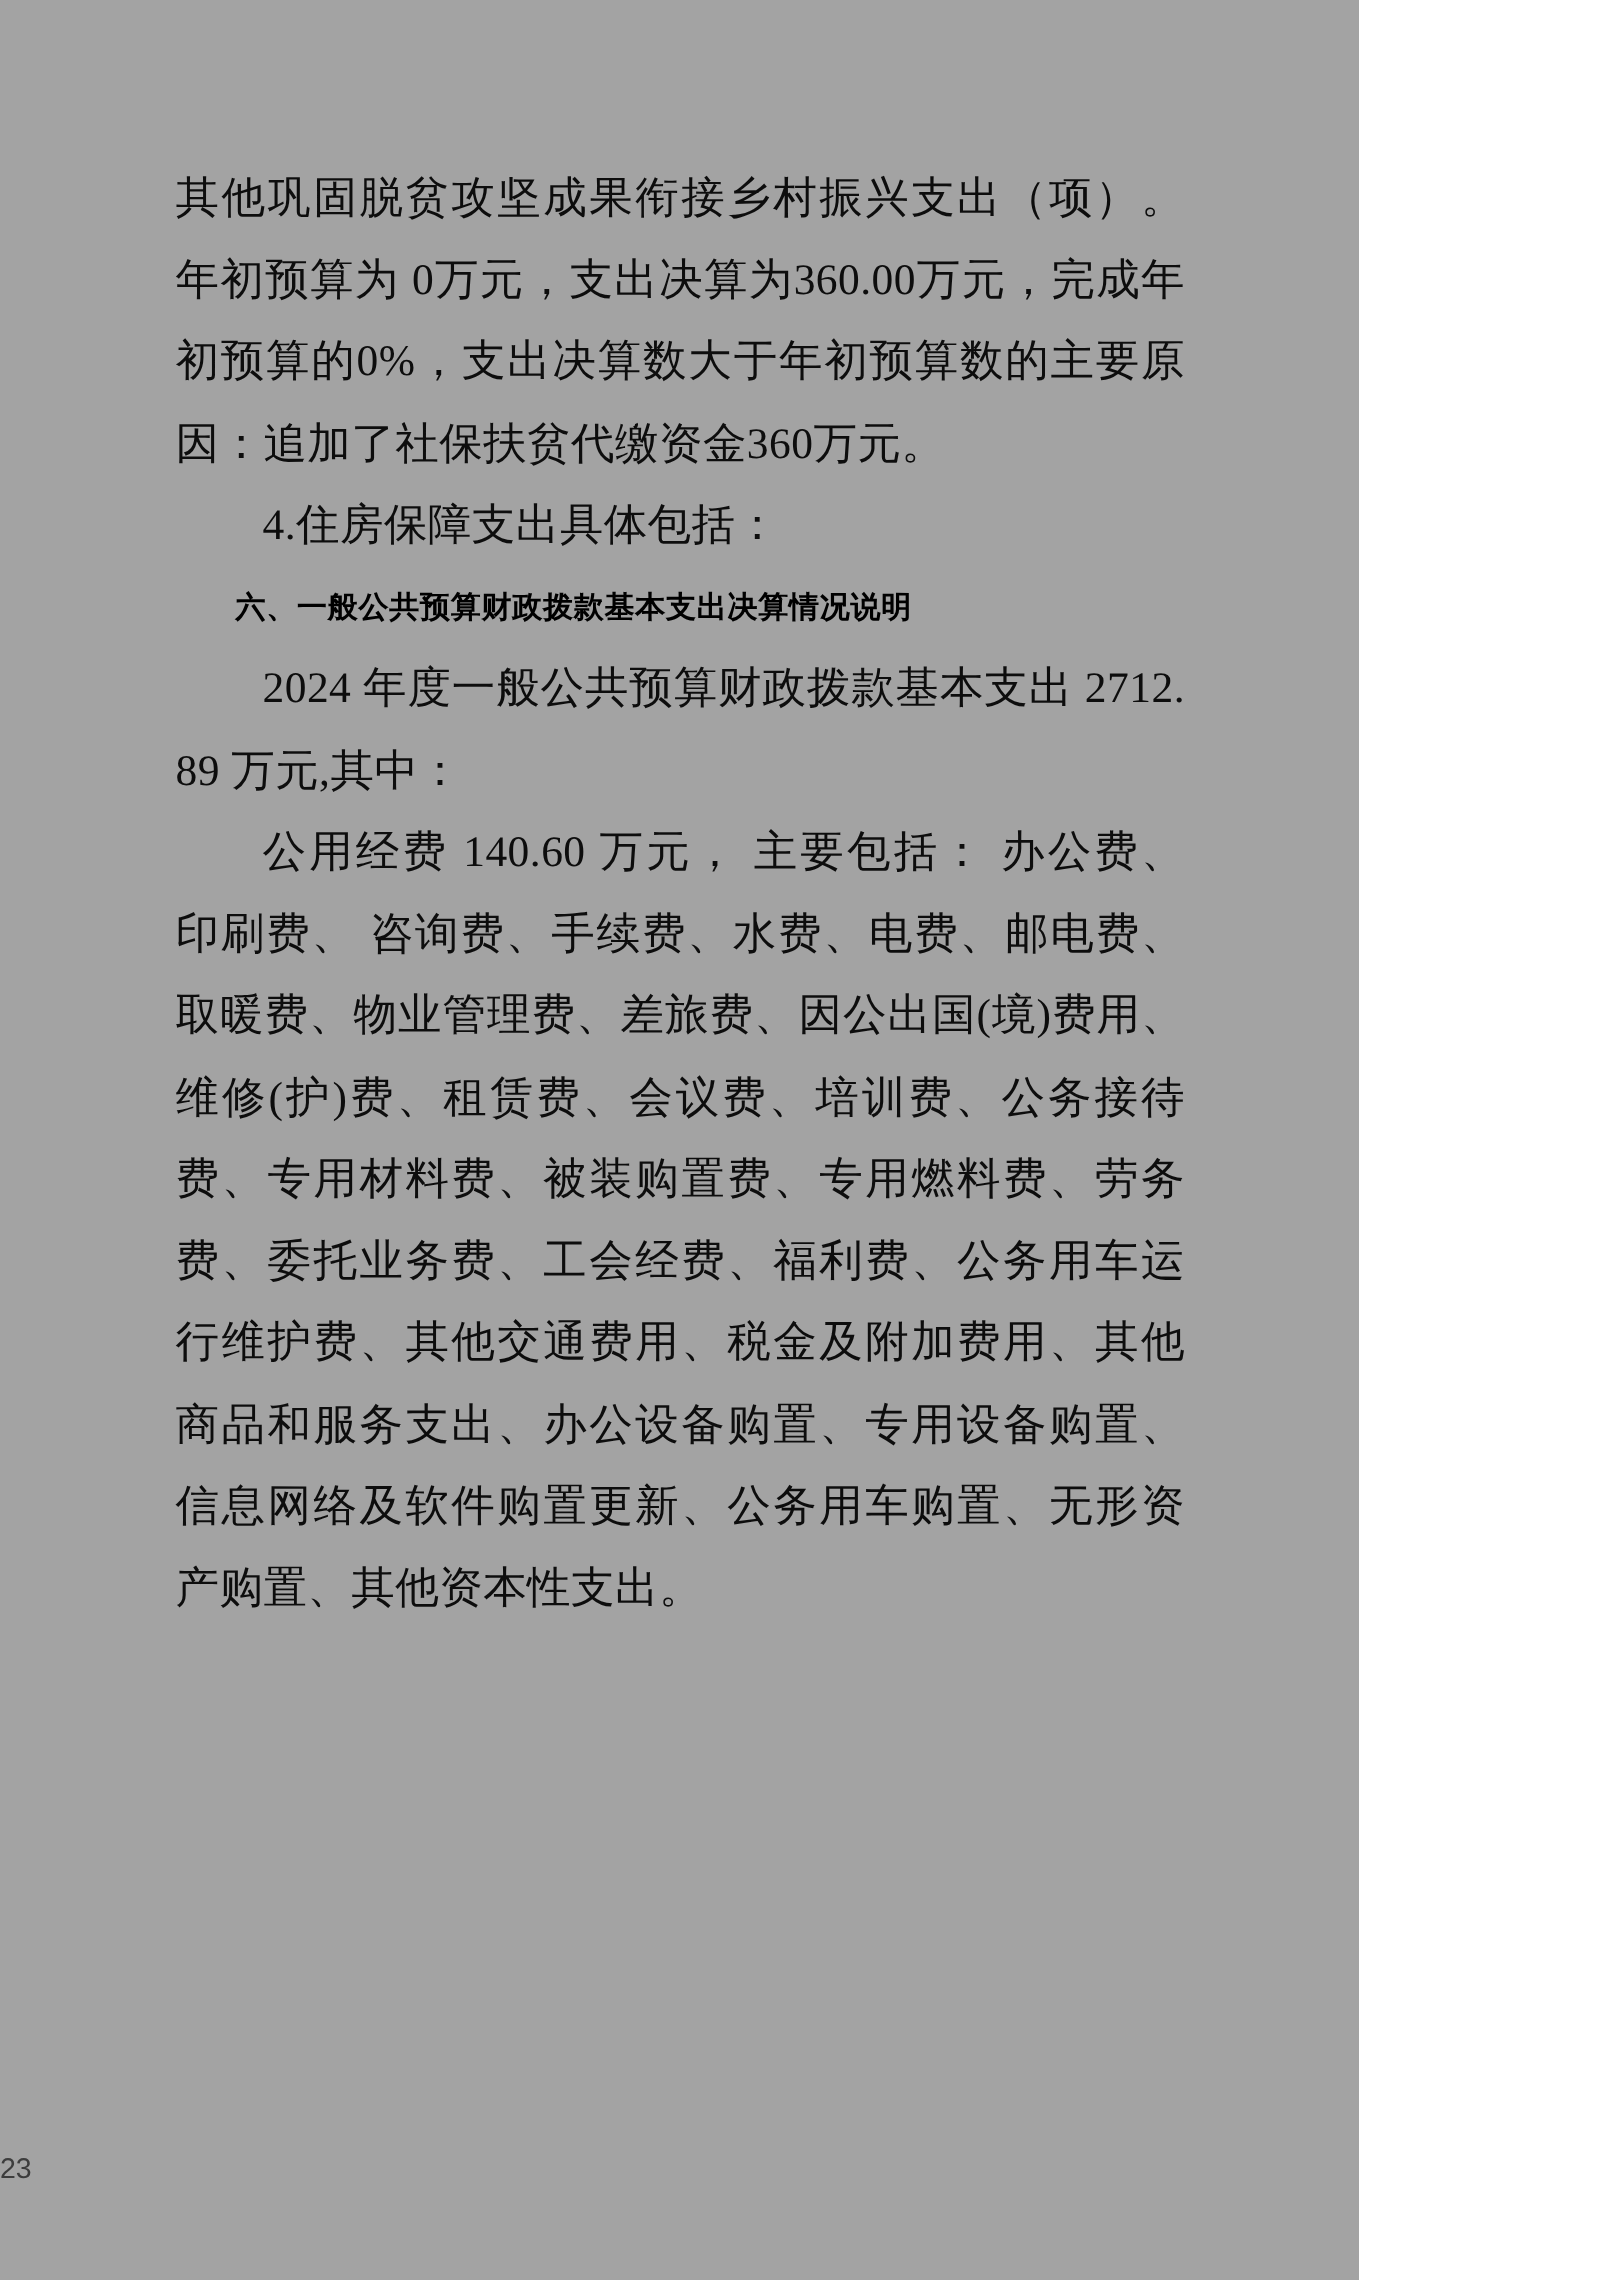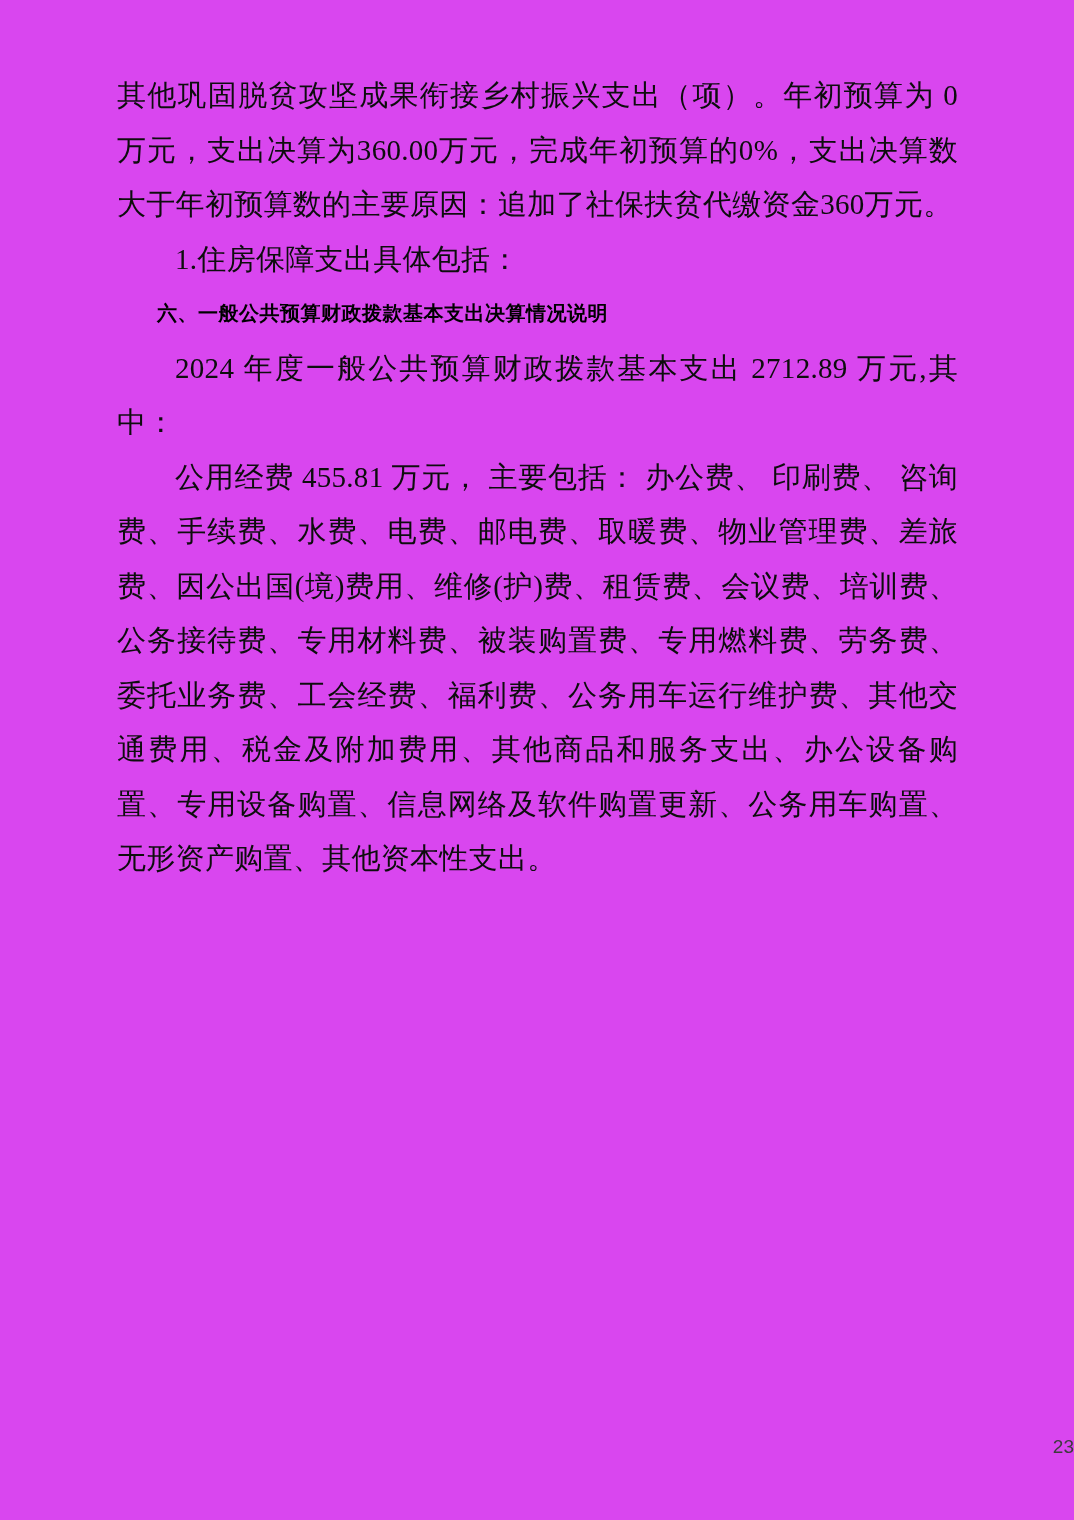--- a/index.html
+++ b/index.html
@@ -12,25 +12,25 @@
     height: 1520px;
     position: relative;
     overflow: hidden;
     font-family: "Liberation Serif", "DejaVu Serif", serif;
     color: #0d0d0d;
   }
   .page {
     position: absolute;
     top: 0;
     left: 0;
-    width: 1074px;
+    width: 906px;
     height: 1520px;
-    background: #d946ef;
+    background: #a3a3a3;
     box-sizing: border-box;
-    padding: 68px 116px 0 117px;
+    padding: 105px 116px 0 117px;
   }
   .body-text {
     margin: 0;
     font-size: 29px;
     line-height: 54.5px;
     text-align: justify;
     text-justify: inter-ideograph;
     text-indent: 2em;
     letter-spacing: 0.3px;
     word-break: break-all;
@@ -46,42 +46,42 @@
     line-height: 54.5px;
     text-indent: 2em;
     letter-spacing: 0.5px;
     color: #000000;
   }
   .footer {
     position: absolute;
     left: 0;
     top: 1436px;
     width: 1074px;
-    text-align: right;
+    text-align: left;
   }
   .page-number {
     font-family: "Liberation Sans", "DejaVu Sans", sans-serif;
     font-size: 19px;
     color: #3d3d3d;
   }
 </style>
 </head>
 <body>
 
 <div class="page">
 
   <p class="body-text no-indent">其他巩固脱贫攻坚成果衔接乡村振兴支出（项）。年初预算为 0万元，支出决算为360.00万元，完成年初预算的0%，支出决算数大于年初预算数的主要原因：追加了社保扶贫代缴资金360万元。</p>
 
-  <p class="body-text">1.住房保障支出具体包括：</p>
+  <p class="body-text">4.住房保障支出具体包括：</p>
 
 
   <h2 class="section-heading">六、一般公共预算财政拨款基本支出决算情况说明</h2>
 
   <p class="body-text">2024 年度一般公共预算财政拨款基本支出 2712.89 万元,其中：</p>
 
 
-  <p class="body-text">公用经费 455.81 万元， 主要包括： 办公费、 印刷费、 咨询费、手续费、水费、电费、邮电费、取暖费、物业管理费、差旅费、因公出国(境)费用、维修(护)费、租赁费、会议费、培训费、公务接待费、专用材料费、被装购置费、专用燃料费、劳务费、委托业务费、工会经费、福利费、公务用车运行维护费、其他交通费用、税金及附加费用、其他商品和服务支出、办公设备购置、专用设备购置、信息网络及软件购置更新、公务用车购置、无形资产购置、其他资本性支出。</p>
+  <p class="body-text">公用经费 140.60 万元， 主要包括： 办公费、 印刷费、 咨询费、手续费、水费、电费、邮电费、取暖费、物业管理费、差旅费、因公出国(境)费用、维修(护)费、租赁费、会议费、培训费、公务接待费、专用材料费、被装购置费、专用燃料费、劳务费、委托业务费、工会经费、福利费、公务用车运行维护费、其他交通费用、税金及附加费用、其他商品和服务支出、办公设备购置、专用设备购置、信息网络及软件购置更新、公务用车购置、无形资产购置、其他资本性支出。</p>
 
   <div class="footer">
     <span class="page-number">23</span>
   </div>
 
 </div>
 
 </body></html>

